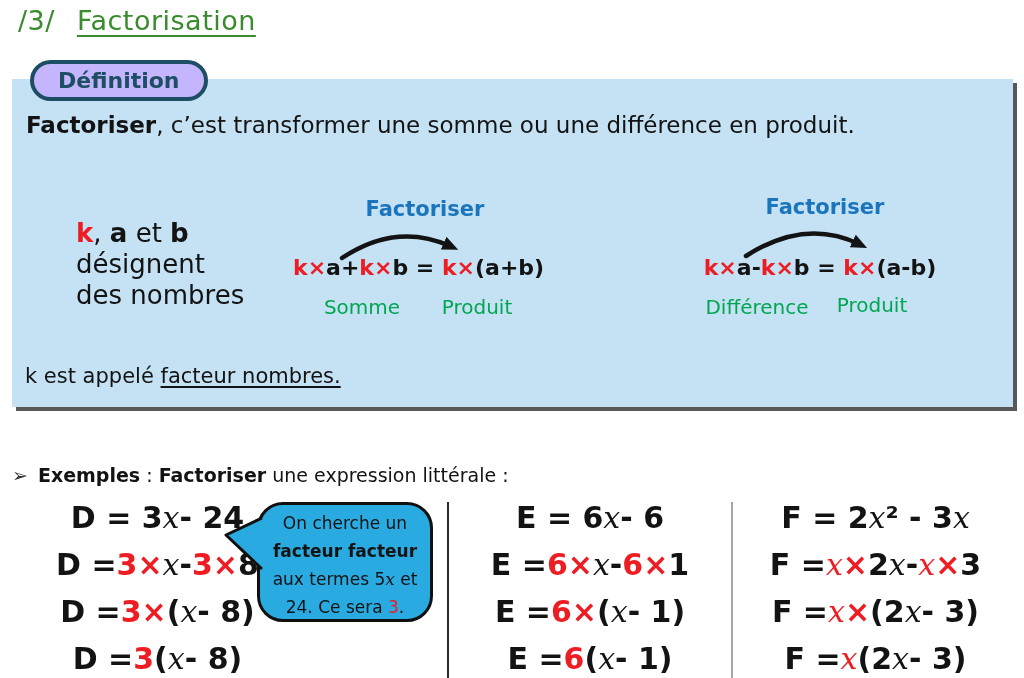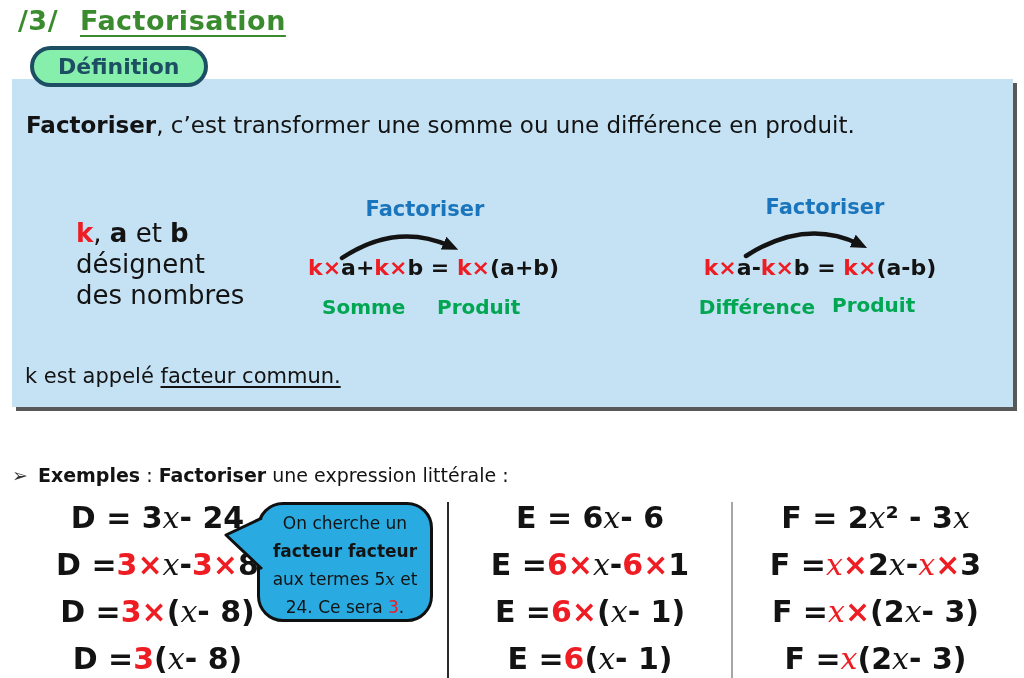--- a/index.html
+++ b/index.html
@@ -3,34 +3,34 @@
 <meta charset="utf-8">
 <style>
   html,body{margin:0;padding:0;background:#ffffff;}
   .page{
     position:relative;width:1024px;height:678px;overflow:hidden;
     background:#ffffff;font-family:"DejaVu Sans",sans-serif;color:var(--ink);
   }
   .abs{position:absolute;}
 
   
-  .title{left:18px;top:5px;font-size:27px;font-weight:bold;color:var(--green-title);letter-spacing:.5px;}
+  .title{left:18px;top:5px;font-size:27px;font-weight:normal;color:var(--green-title);letter-spacing:.5px;}
   .title-name{margin-left:22px;text-decoration:underline;text-decoration-thickness:2px;text-underline-offset:5px;}
 
   
   .defbox{left:12px;top:79px;width:1001px;height:328px;background:var(--box-bg);
           box-shadow:4px 4px 0 rgba(70,70,70,.9);}
-  .badge{left:30px;top:46px;background:#86efac;border:4px solid var(--teal);
+  .badge{left:30px;top:60px;background:#c4b5fd;border:4px solid var(--teal);
          border-radius:26px;padding:4px 24px;font-size:22px;font-weight:bold;color:var(--teal);}
   .intro{left:26px;top:112px;font-size:23px;}
   .kab{left:76px;top:218px;font-size:26px;line-height:31px;}
 
   .diag-label{font-size:21px;font-weight:bold;color:var(--blue-label);text-align:center;}
   .formula{font-size:22px;font-weight:bold;text-align:center;white-space:nowrap;}
-  .glabel{font-size:20px;color:var(--green-label);text-align:center;font-weight:bold;}
+  .glabel{font-size:20px;color:var(--green-label);text-align:center;}
   .footer-line{left:25px;top:364px;font-size:21px;}
 
   
   .heading{left:12px;top:464px;font-size:19px;}
   .bullet{margin-right:10px;color:#333;}
   .col{top:494px;}
   .ex-row{height:47px;display:flex;align-items:center;justify-content:center;
           font-size:30px;font-weight:bold;white-space:nowrap;}
   .divider{top:502px;width:2px;height:176px;}
   .div1{left:447px;background:#2b2b2b;}
@@ -70,38 +70,38 @@
 
   <div class="abs diag-label" style="left:350px;top:197px;width:150px;">Factoriser</div>
   <svg class="abs" style="left:336px;top:222px;" width="130" height="40" viewBox="0 0 130 40">
     <defs>
       <marker id="ah1" markerUnits="userSpaceOnUse" markerWidth="16" markerHeight="14" refX="7" refY="7" orient="auto">
         <path d="M0,0 L16,7 L0,14 z" fill="#131313"></path>
       </marker>
     </defs>
     <path d="M6,36 Q60,0 114,24" fill="none" stroke="#131313" stroke-width="4.5" stroke-linecap="round" marker-end="url(#ah1)"></path>
   </svg>
-  <div class="abs formula" style="left:308px;top:255px;width:240px;"><span class="seg-red">k×</span><span>a+</span><span class="seg-red">k×</span><span>b = </span><span class="seg-red">k×</span><span>(a+b)</span></div>
+  <div class="abs formula" style="left:293px;top:255px;width:240px;"><span class="seg-red">k×</span><span>a+</span><span class="seg-red">k×</span><span>b = </span><span class="seg-red">k×</span><span>(a+b)</span></div>
   <div class="abs glabel" style="left:322px;top:295px;width:80px;">Somme</div>
   <div class="abs glabel" style="left:437px;top:295px;width:80px;">Produit</div>
 
   <div class="abs diag-label" style="left:745px;top:195px;width:160px;">Factoriser</div>
   <svg class="abs" style="left:740px;top:218px;" width="135" height="42" viewBox="0 0 135 42">
     <defs>
       <marker id="ah2" markerUnits="userSpaceOnUse" markerWidth="16" markerHeight="14" refX="7" refY="7" orient="auto">
         <path d="M0,0 L16,7 L0,14 z" fill="#131313"></path>
       </marker>
     </defs>
     <path d="M6,38 Q65,0 119,26" fill="none" stroke="#131313" stroke-width="4.5" stroke-linecap="round" marker-end="url(#ah2)"></path>
   </svg>
   <div class="abs formula" style="left:698px;top:255px;width:244px;"><span class="seg-red">k×</span><span>a-</span><span class="seg-red">k×</span><span>b = </span><span class="seg-red">k×</span><span>(a-b)</span></div>
   <div class="abs glabel" style="left:697px;top:295px;width:120px;">Différence</div>
   <div class="abs glabel" style="left:832px;top:293px;width:80px;">Produit</div>
 
-  <div class="abs footer-line"><span>k est appelé </span><span class="seg-u">facteur commun.</span></div>
+  <div class="abs footer-line"><span>k est appelé </span><span class="seg-u">facteur nombres.</span></div>
 
   <div class="abs heading">
     <span class="bullet">➢</span><span><span class="seg-b">Exemples</span><span> : </span><span class="seg-b">Factoriser</span><span> une expression littérale :</span></span>
   </div>
 
   <div class="abs col" style="left:55px;width:205px;">
     <div class="ex-row">
         <span>D = 3</span>
         <span class="seg-var">x</span>
         <span> - 24</span>

